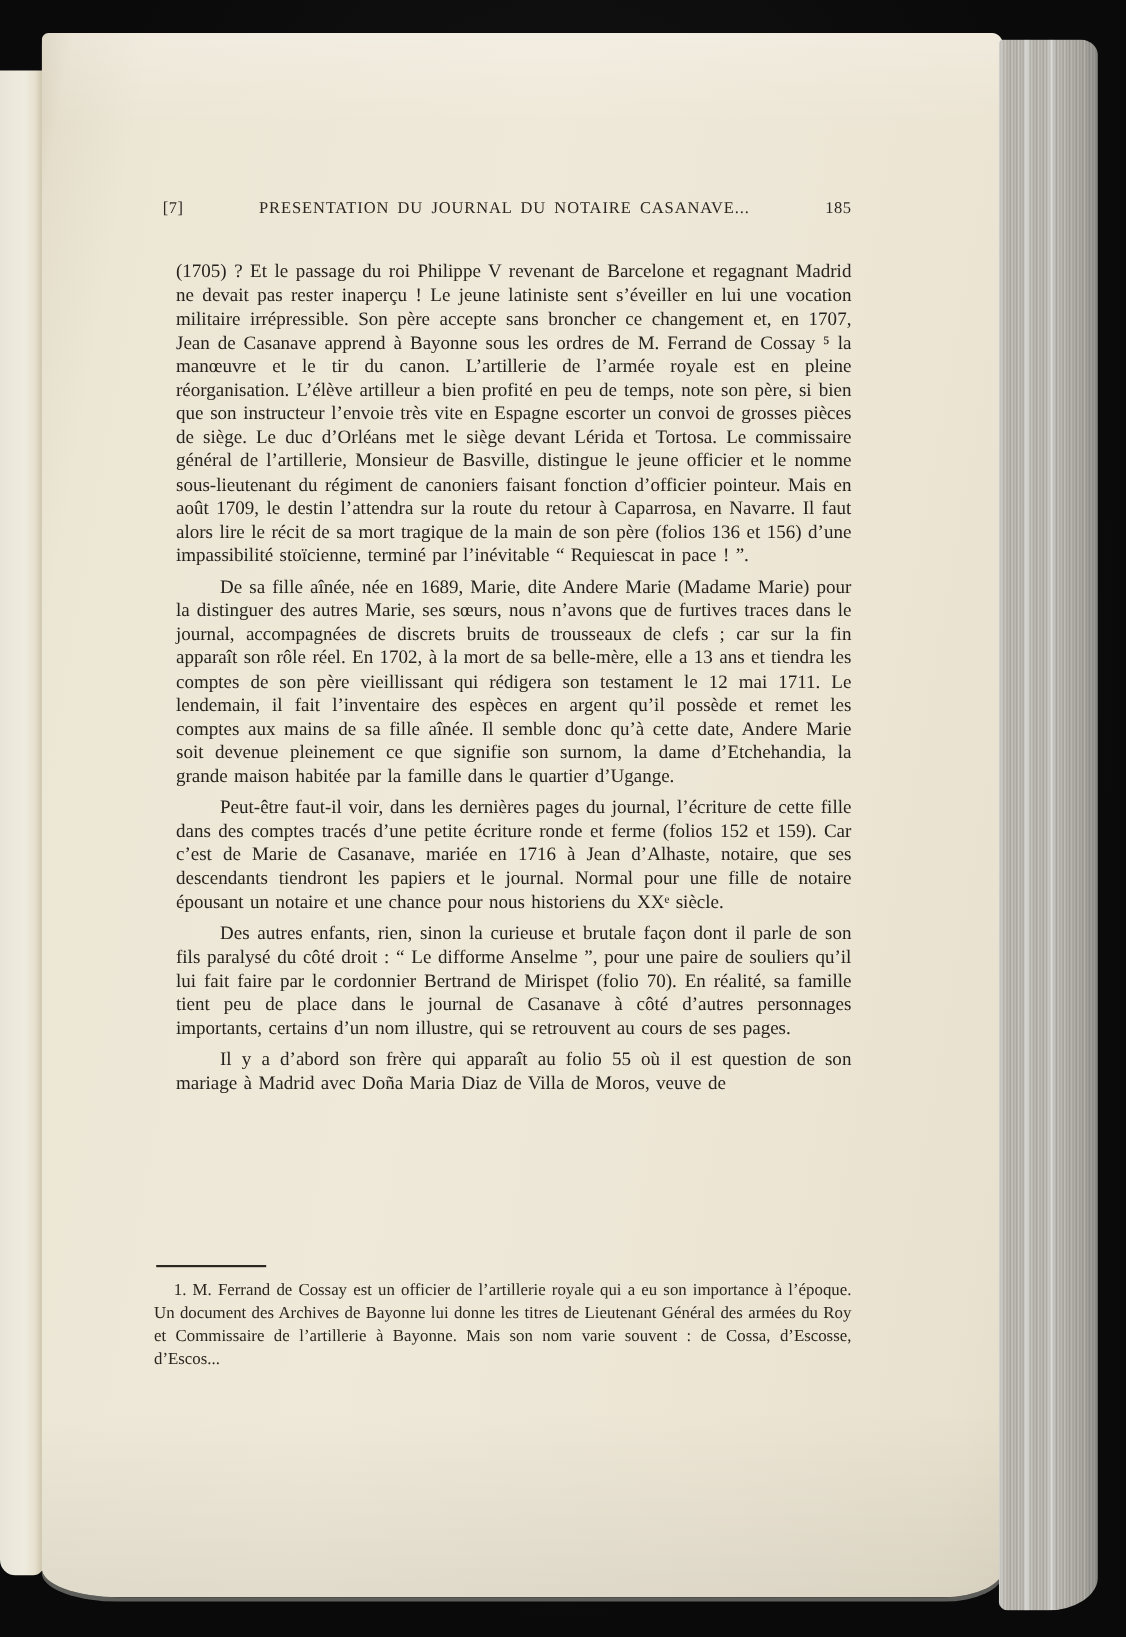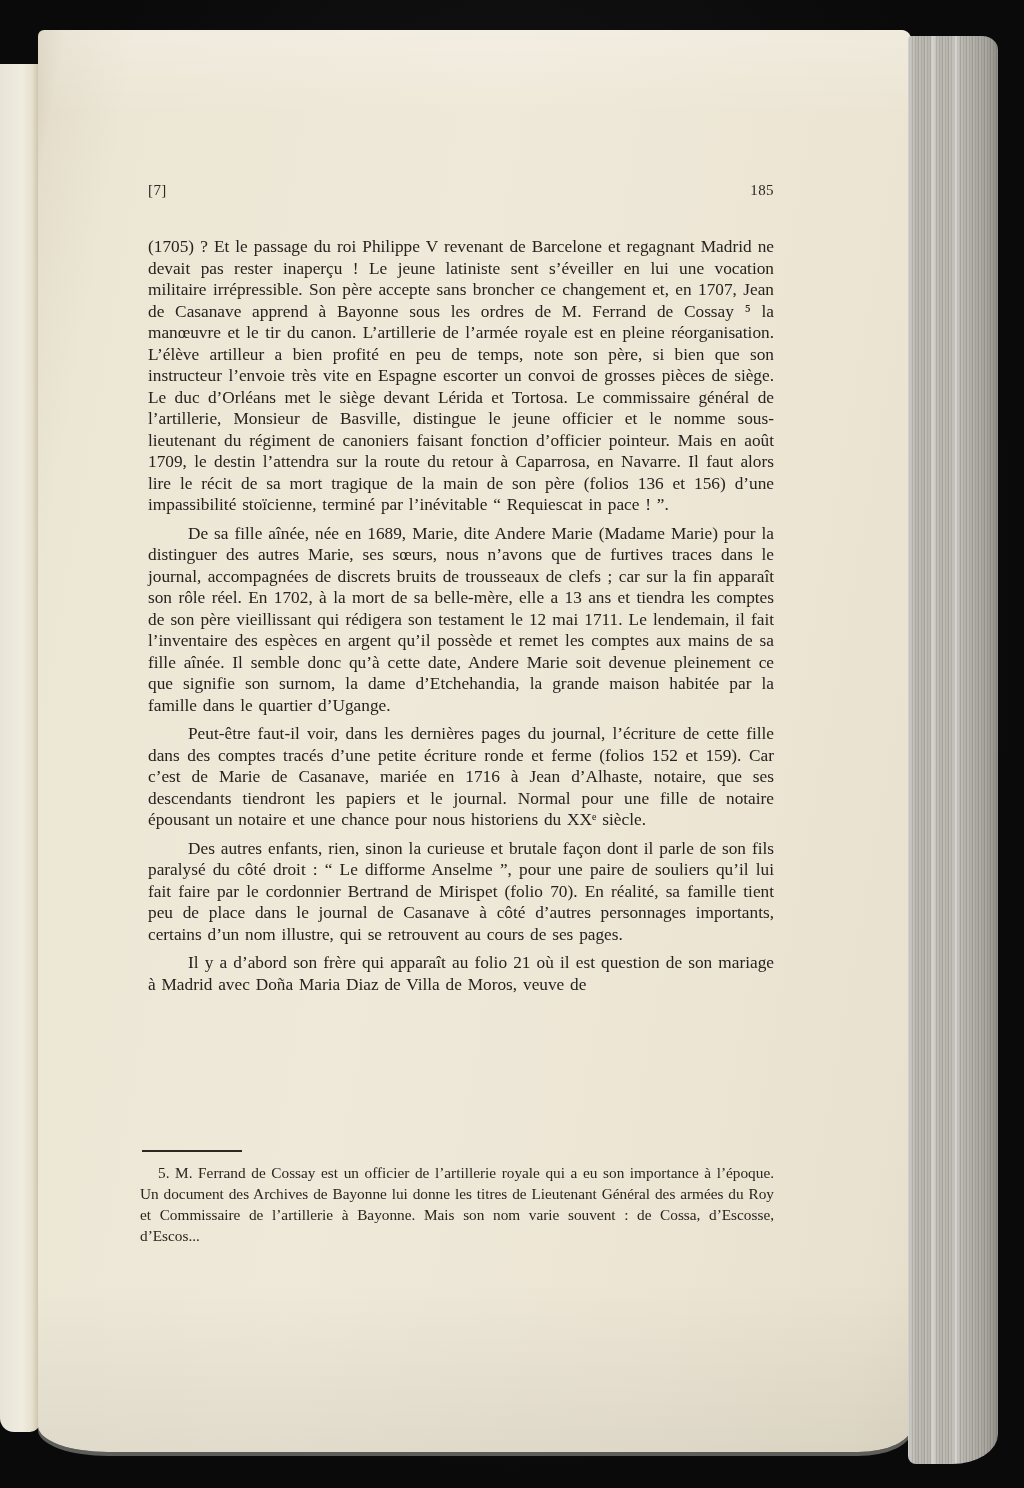--- a/index.html
+++ b/index.html
@@ -100,21 +100,21 @@
     position: absolute;
     left: 110px;
     top: 206px;
     width: 626px;
     font-size: 17.3px;
     line-height: 21.5px;
     text-align: justify;
     color: #26231e;
   }
   .text-block p {
-    margin: 0 0 7px 0;
+    margin: 0 0 7px 12px;
     text-indent: 40px;
     word-spacing: 1.5px;
   }
   .text-block p.no-indent {
     text-indent: 0;
   }
 
   .footnote-rule {
     position: absolute;
     left: 104px;
@@ -142,33 +142,34 @@
 
 <div class="scene">
 
   <div class="left-page-sliver"></div>
 
   <div class="main-page">
     <div class="page-content">
 
       <div class="running-head">
         <span class="bracket">[7]</span>
+        <span class="title">PRESENTATION DU JOURNAL DU NOTAIRE CASANAVE...</span>
         <span class="folio">185</span>
       </div>
 
       <div class="text-block">
         <p class="no-indent">(1705) ? Et le passage du roi Philippe V revenant de Barcelone et regagnant Madrid ne devait pas rester inaperçu ! Le jeune latiniste sent s’éveiller en lui une vocation militaire irrépressible. Son père accepte sans broncher ce changement et, en 1707, Jean de Casanave apprend à Bayonne sous les ordres de M. Ferrand de Cossay ⁵ la manœuvre et le tir du canon. L’artillerie de l’armée royale est en pleine réorganisation. L’élève artilleur a bien profité en peu de temps, note son père, si bien que son instructeur l’envoie très vite en Espagne escorter un convoi de grosses pièces de siège. Le duc d’Orléans met le siège devant Lérida et Tortosa. Le commissaire général de l’artillerie, Monsieur de Basville, distingue le jeune officier et le nomme sous-lieutenant du régiment de canoniers faisant fonction d’officier pointeur. Mais en août 1709, le destin l’attendra sur la route du retour à Caparrosa, en Navarre. Il faut alors lire le récit de sa mort tragique de la main de son père (folios 136 et 156) d’une impassibilité stoïcienne, terminé par l’inévitable “ Requiescat in pace ! ”.</p>
         <p>De sa fille aînée, née en 1689, Marie, dite Andere Marie (Madame Marie) pour la distinguer des autres Marie, ses sœurs, nous n’avons que de furtives traces dans le journal, accompagnées de discrets bruits de trousseaux de clefs ; car sur la fin apparaît son rôle réel. En 1702, à la mort de sa belle-mère, elle a 13 ans et tiendra les comptes de son père vieillissant qui rédigera son testament le 12 mai 1711. Le lendemain, il fait l’inventaire des espèces en argent qu’il possède et remet les comptes aux mains de sa fille aînée. Il semble donc qu’à cette date, Andere Marie soit devenue pleinement ce que signifie son surnom, la dame d’Etchehandia, la grande maison habitée par la famille dans le quartier d’Ugange.</p>
         <p>Peut-être faut-il voir, dans les dernières pages du journal, l’écriture de cette fille dans des comptes tracés d’une petite écriture ronde et ferme (folios 152 et 159). Car c’est de Marie de Casanave, mariée en 1716 à Jean d’Alhaste, notaire, que ses descendants tiendront les papiers et le journal. Normal pour une fille de notaire épousant un notaire et une chance pour nous historiens du XXᵉ siècle.</p>
         <p>Des autres enfants, rien, sinon la curieuse et brutale façon dont il parle de son fils paralysé du côté droit : “ Le difforme Anselme ”, pour une paire de souliers qu’il lui fait faire par le cordonnier Bertrand de Mirispet (folio 70). En réalité, sa famille tient peu de place dans le journal de Casanave à côté d’autres personnages importants, certains d’un nom illustre, qui se retrouvent au cours de ses pages.</p>
-        <p>Il y a d’abord son frère qui apparaît au folio 21 où il est question de son mariage à Madrid avec Doña Maria Diaz de Villa de Moros, veuve de</p>
+        <p>Il y a d’abord son frère qui apparaît au folio 55 où il est question de son mariage à Madrid avec Doña Maria Diaz de Villa de Moros, veuve de</p>
       </div>
 
       <div class="footnote-rule"></div>
 
-      <div class="footnote">5. M. Ferrand de Cossay est un officier de l’artillerie royale qui a eu son importance à l’époque. Un document des Archives de Bayonne lui donne les titres de Lieutenant Général des armées du Roy et Commissaire de l’artillerie à Bayonne. Mais son nom varie souvent : de Cossa, d’Escosse, d’Escos...</div>
+      <div class="footnote">1. M. Ferrand de Cossay est un officier de l’artillerie royale qui a eu son importance à l’époque. Un document des Archives de Bayonne lui donne les titres de Lieutenant Général des armées du Roy et Commissaire de l’artillerie à Bayonne. Mais son nom varie souvent : de Cossa, d’Escosse, d’Escos...</div>
 
     </div>
   </div>
 
   <div class="fore-edge"></div>
 
 </div>
 
 </body></html>

